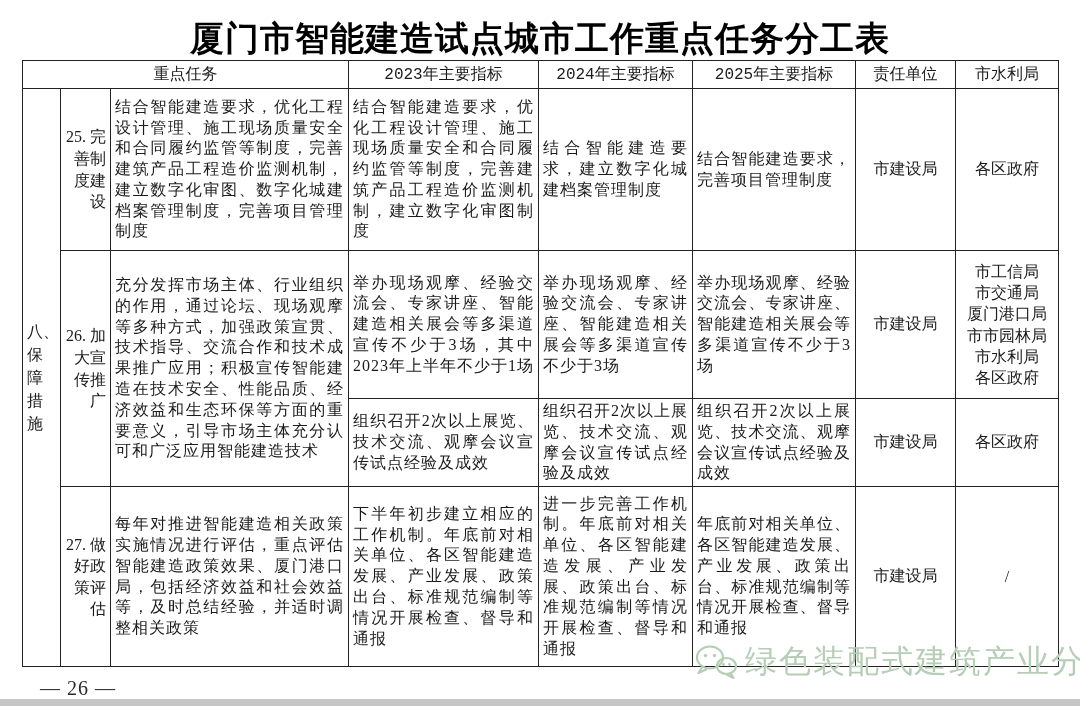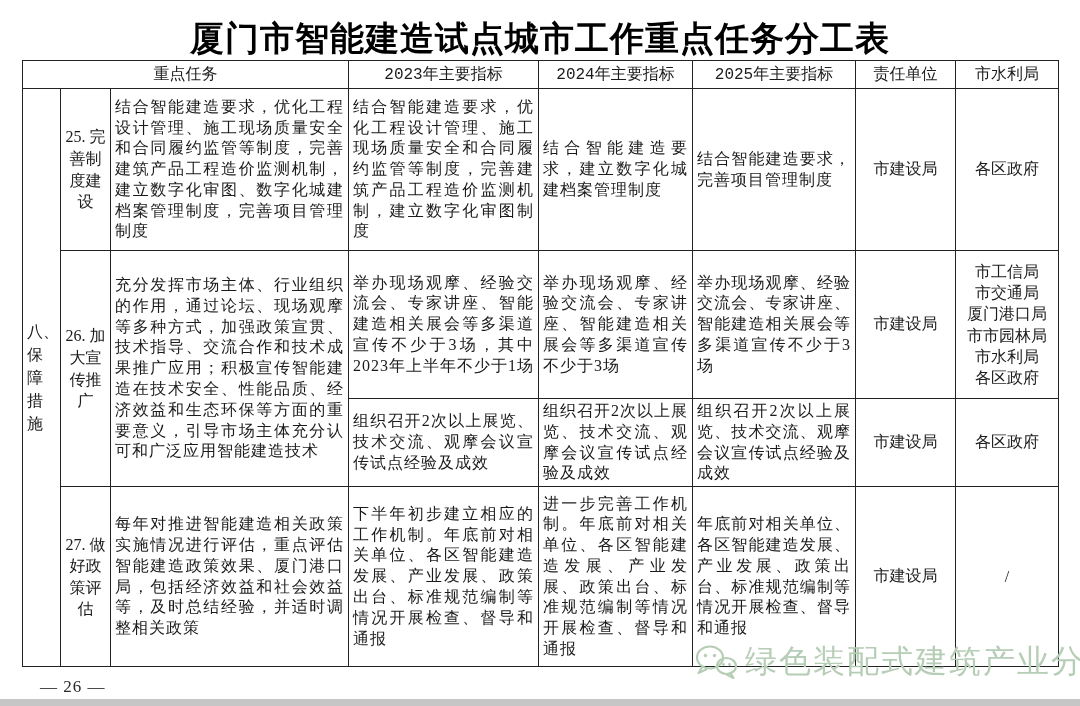--- a/index.html
+++ b/index.html
@@ -33,21 +33,21 @@
   }
   .task-table th { text-align:center; padding:2px 2px;font-family:Liberation Mono, monospace; }
   .c-center { text-align:center; }
   .c-body {
     text-align:justify;
     padding:2px 7px;
     line-height:1.3;
     letter-spacing:1px;
   }
   .c-no {
-    text-align:center;
+    text-align:right;
     padding:2px 3px;
     line-height:1.35;
     margin-top:36px;
   }
   .c-section {
     padding:2px 2px;
     font-size:15px;
     line-height:1.45;
   }
   .pre { white-space:pre-line; line-height:1.32; }
@@ -56,21 +56,21 @@
     display:flex; align-items:center; gap:7px;
     color:#b6cdb6; z-index:5;
     pointer-events:none;
   }
   .watermark-text {
     font-size:32px; letter-spacing:2px;
     white-space:nowrap;
   }
   .page-number {
     position:absolute; left:40px; top:677px;
-    font-size:17px; color:#2a2a2a; letter-spacing:1px;
+    font-size:20px; color:#2a2a2a; letter-spacing:1px;
   }
   .page-bottom-edge {
     position:absolute; left:0; bottom:0;
     width:1080px; height:7px;
     background:#c6c6c6;
   }
 </style>
 </head>
 <body>
 

